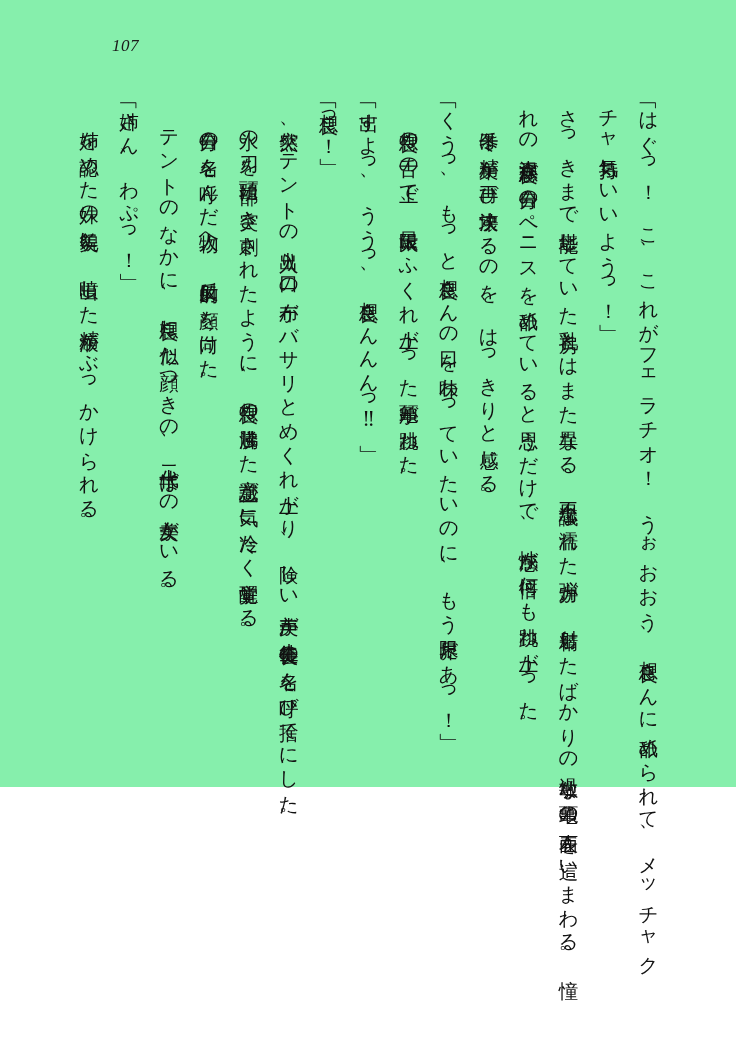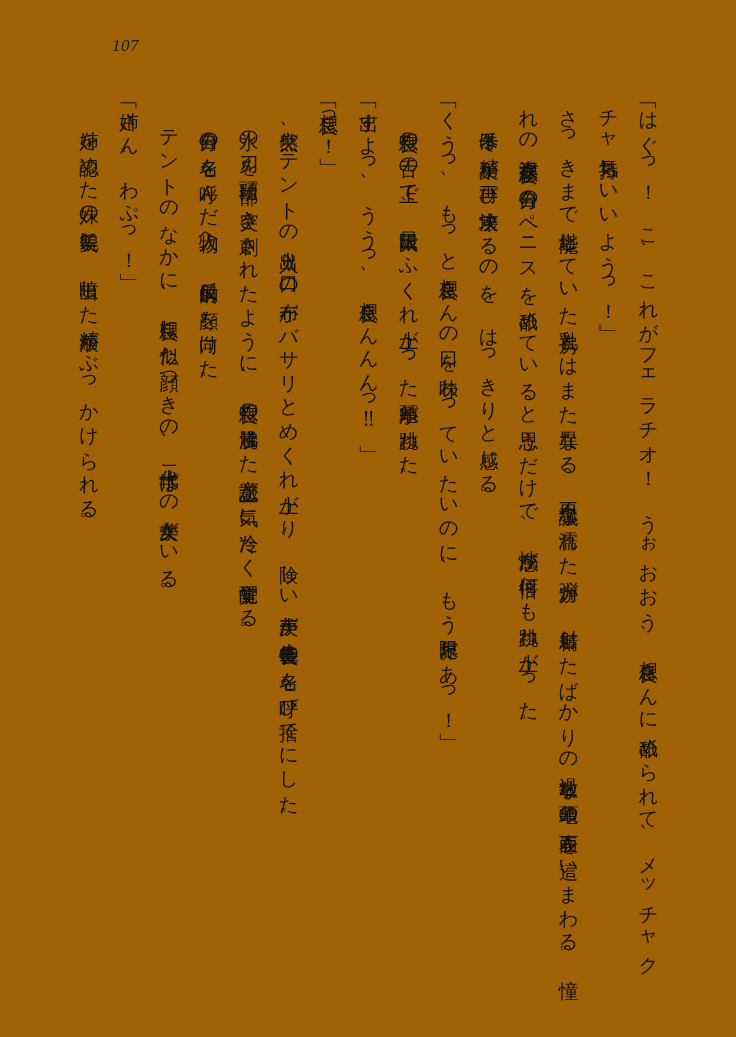--- a/index.html
+++ b/index.html
@@ -10,22 +10,22 @@
   body {
     width: 736px;
     height: 1037px;
     font-family: "Liberation Serif", "DejaVu Serif", serif;
     color: #111111;
     overflow: hidden;
   }
   .page {
     position: relative;
     width: 736px;
-    height: 1037px;
-    background: #a16207;
+    height: 787px;
+    background: #86efac;
     box-sizing: border-box;
   }
   .page-number {
     position: absolute;
     top: 36px;
     left: 112px;
     font-size: 17px;
     font-style: italic;
     font-family: "Liberation Serif", "DejaVu Serif", serif;
     color: #1a1a1a;

